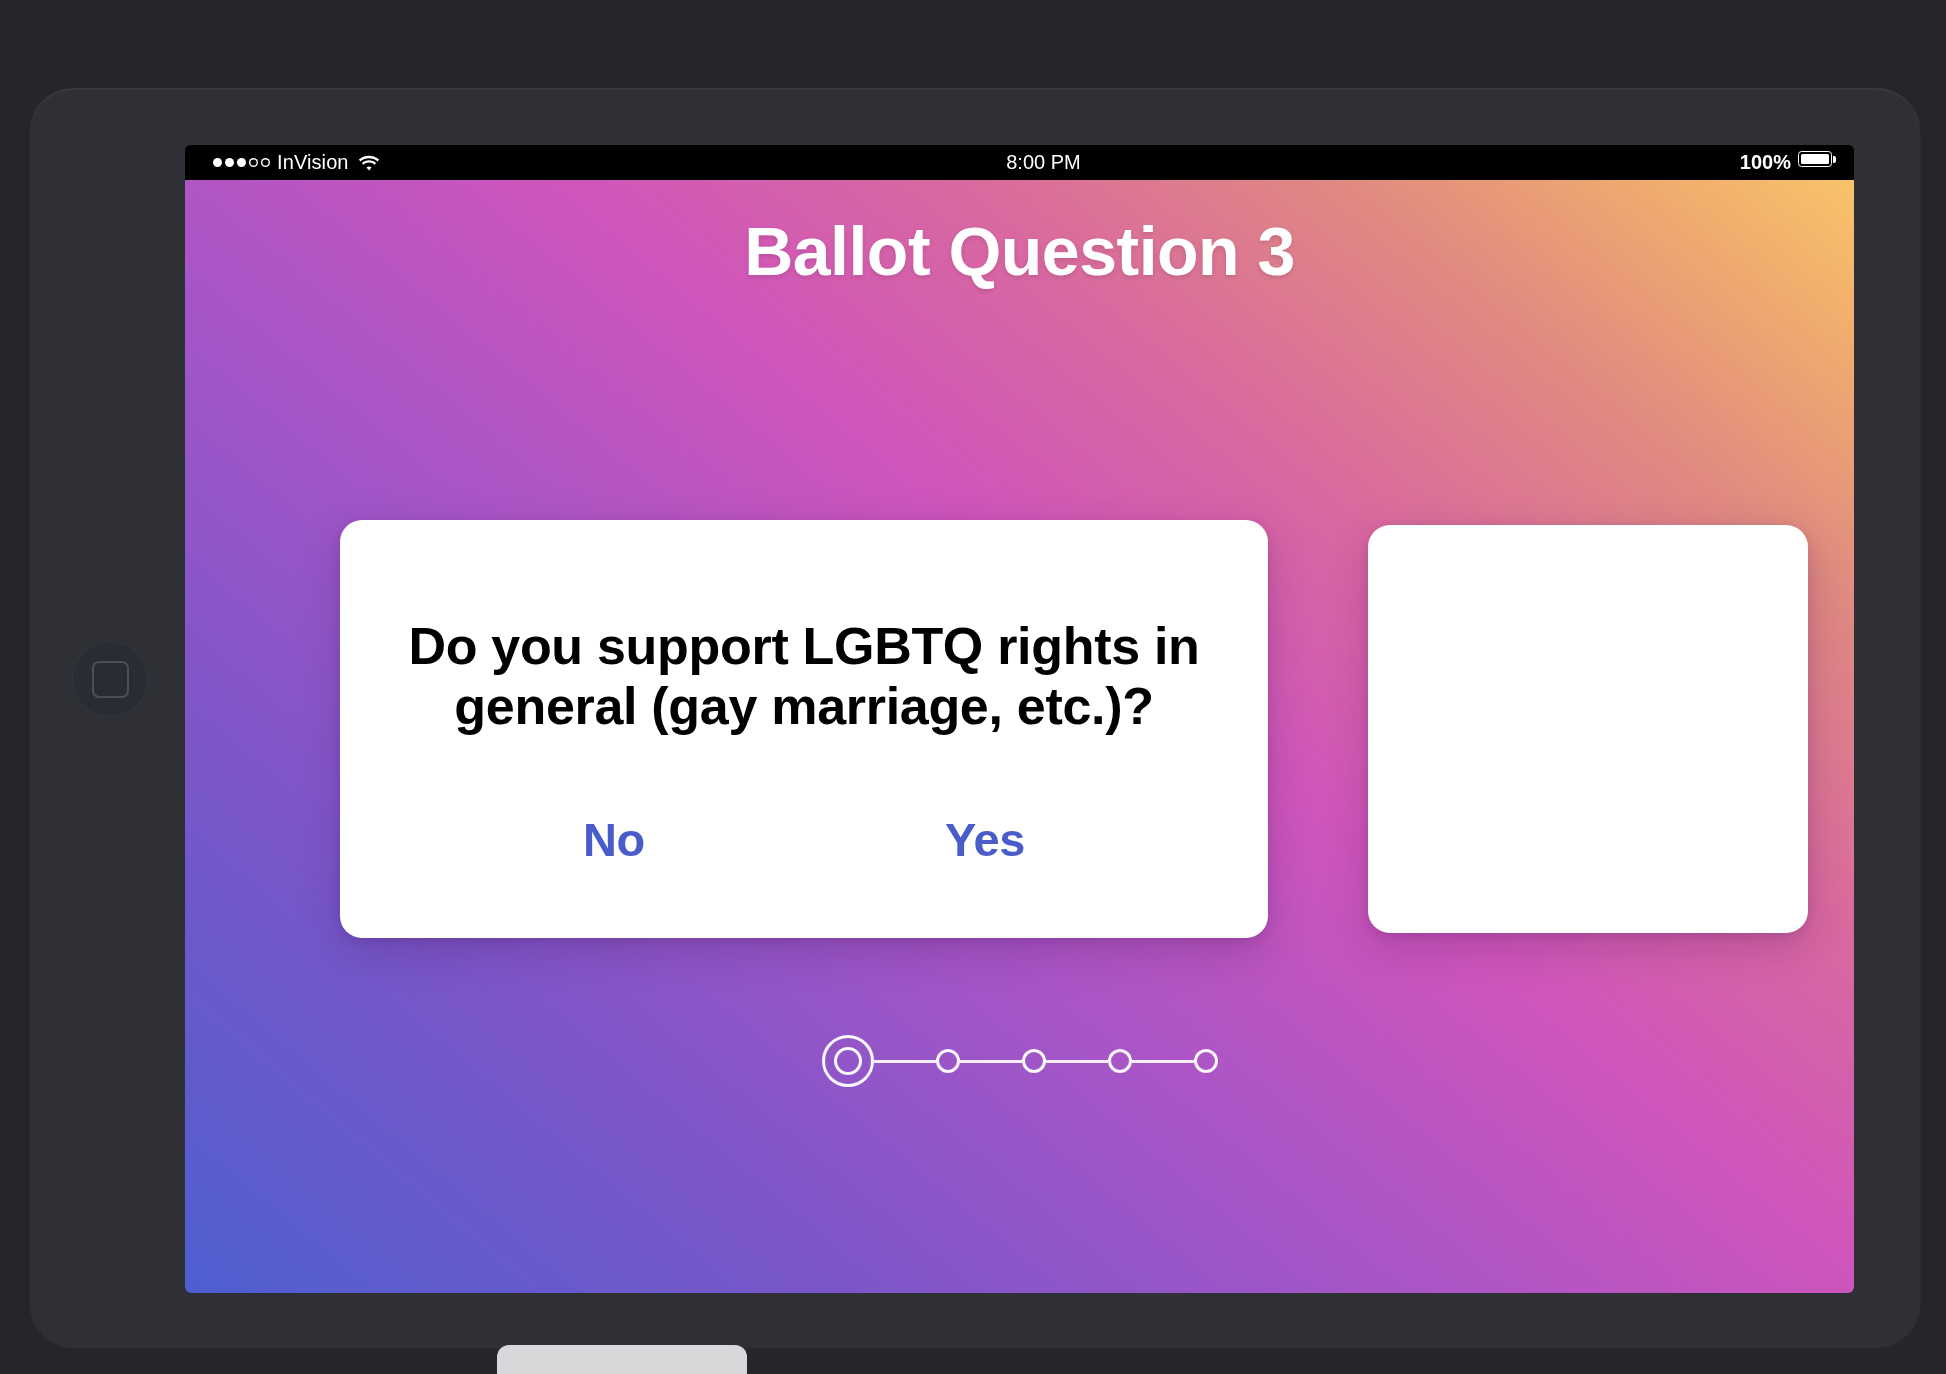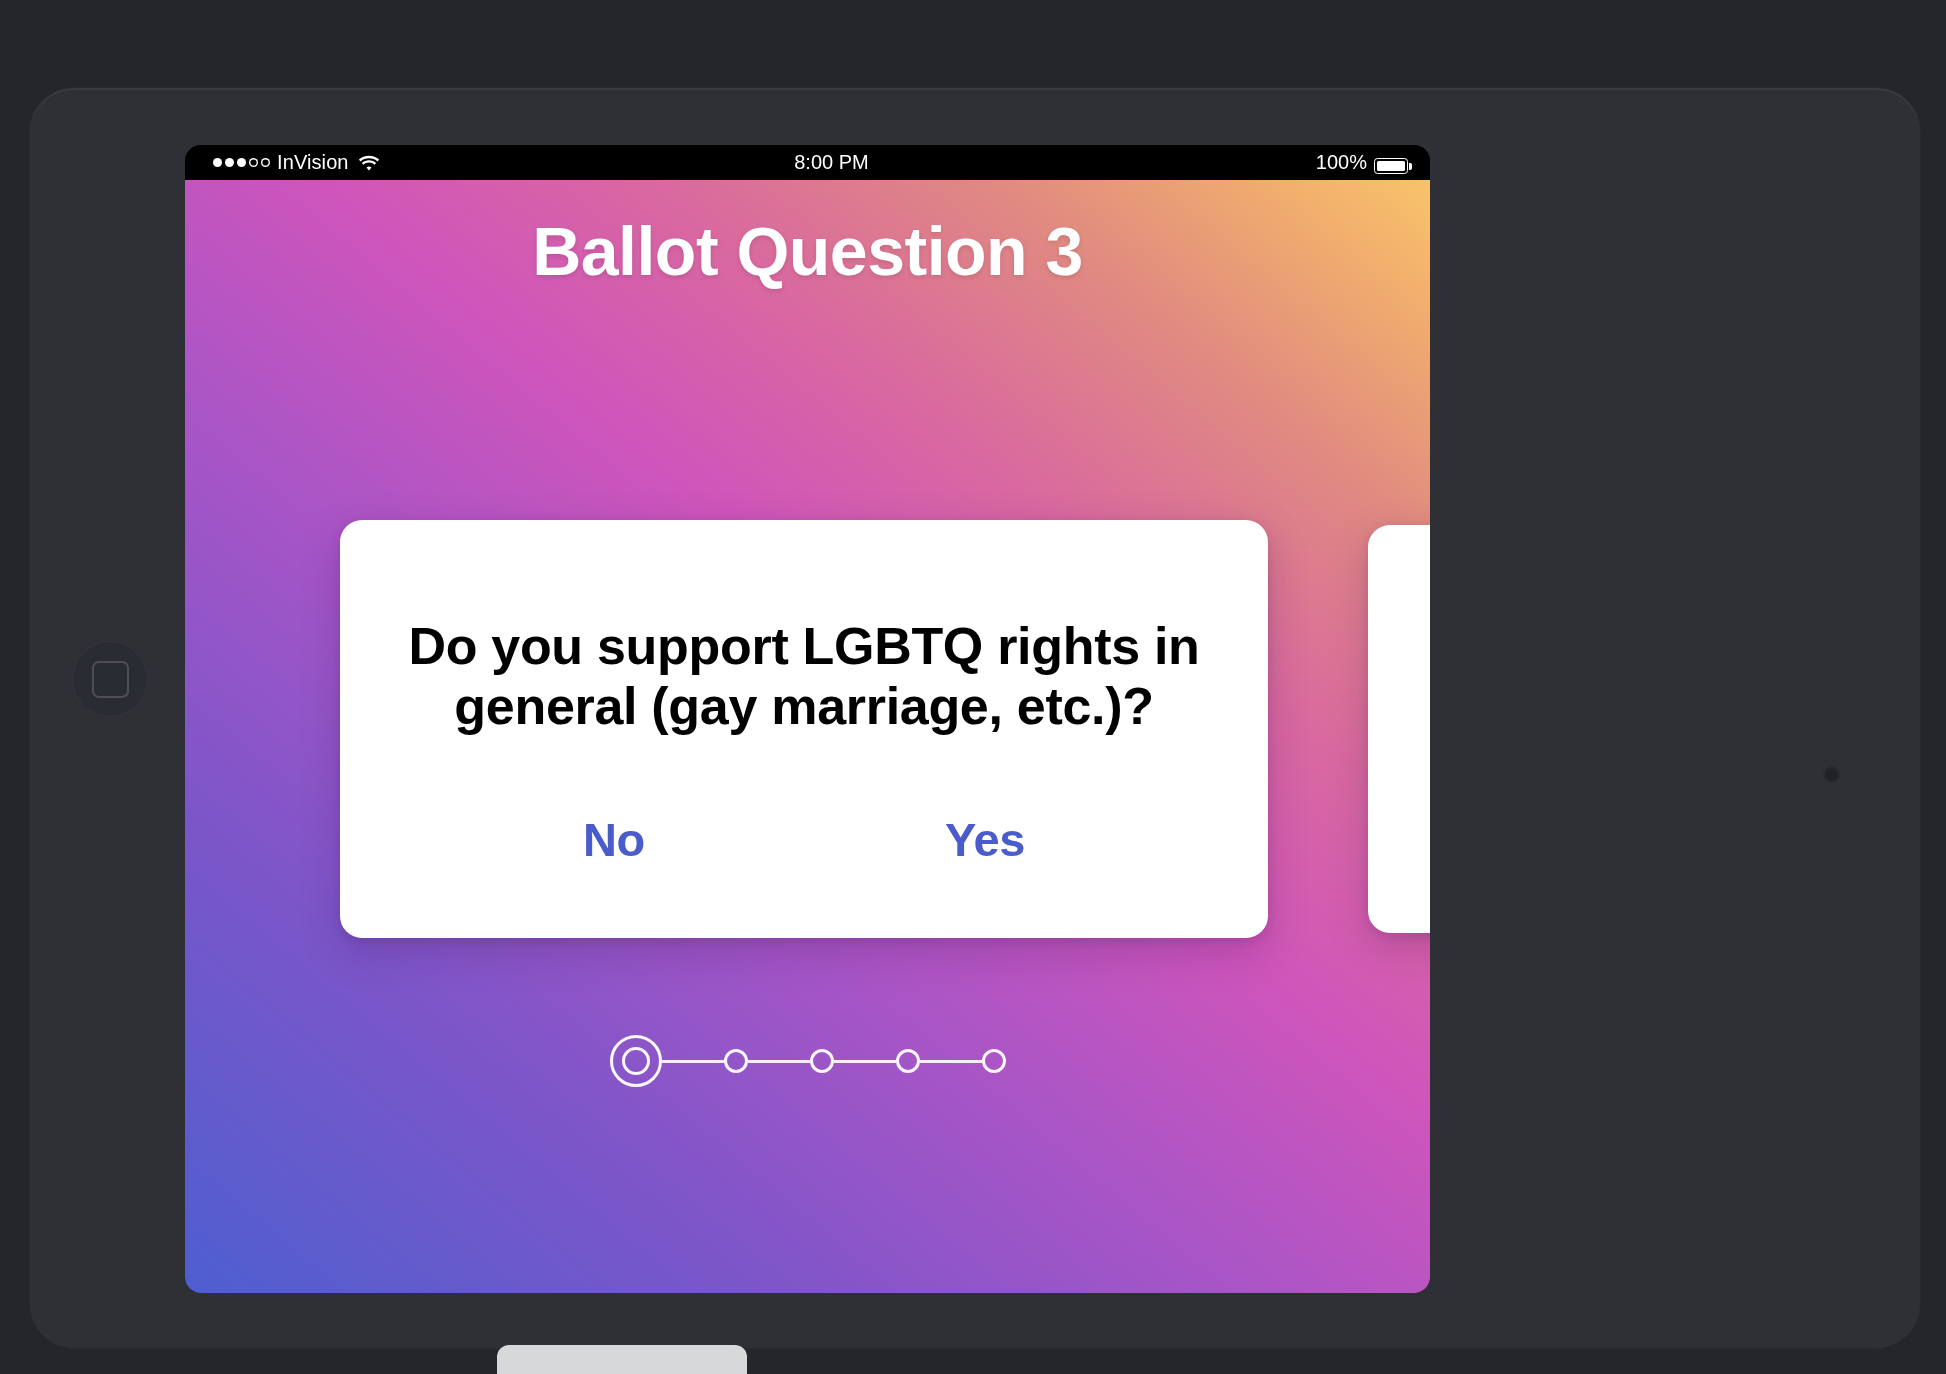--- a/index.html
+++ b/index.html
@@ -62,24 +62,24 @@
     border-radius: 50%;
     background: #202227;
     box-shadow: inset 0 0 0 2px rgba(255,255,255,0.045);
   }
 
   
   .screen {
     position: absolute;
     left: 155px;
     top: 57px;
-    width: 1245px;
+    width: 1669px;
     height: 1148px;
     background: #000;
-    border-radius: 16px;
+    border-radius: 6px;
     overflow: hidden;
   }
 
   
   .status-bar {
     position: absolute;
     left: 0;
     top: 0;
     width: 100%;
     height: 35px;
@@ -121,23 +121,24 @@
     position: absolute;
     left: 0; right: 0;
     text-align: center;
     font-size: 20px;
     padding-left: 48px;
   }
   .sb-right {
     position: absolute;
     right: 22px;
     display: flex;
-    align-items: flex-end;
+    align-items: flex-start;
     gap: 7px;
     font-size: 20px;
+    font-weight: bold;
   }
   .battery {
     position: relative;
     width: 34px;
     height: 16px;
     border: 1.8px solid #fff;
     border-radius: 3.5px;
     box-sizing: border-box;
   }
   .battery::after {

